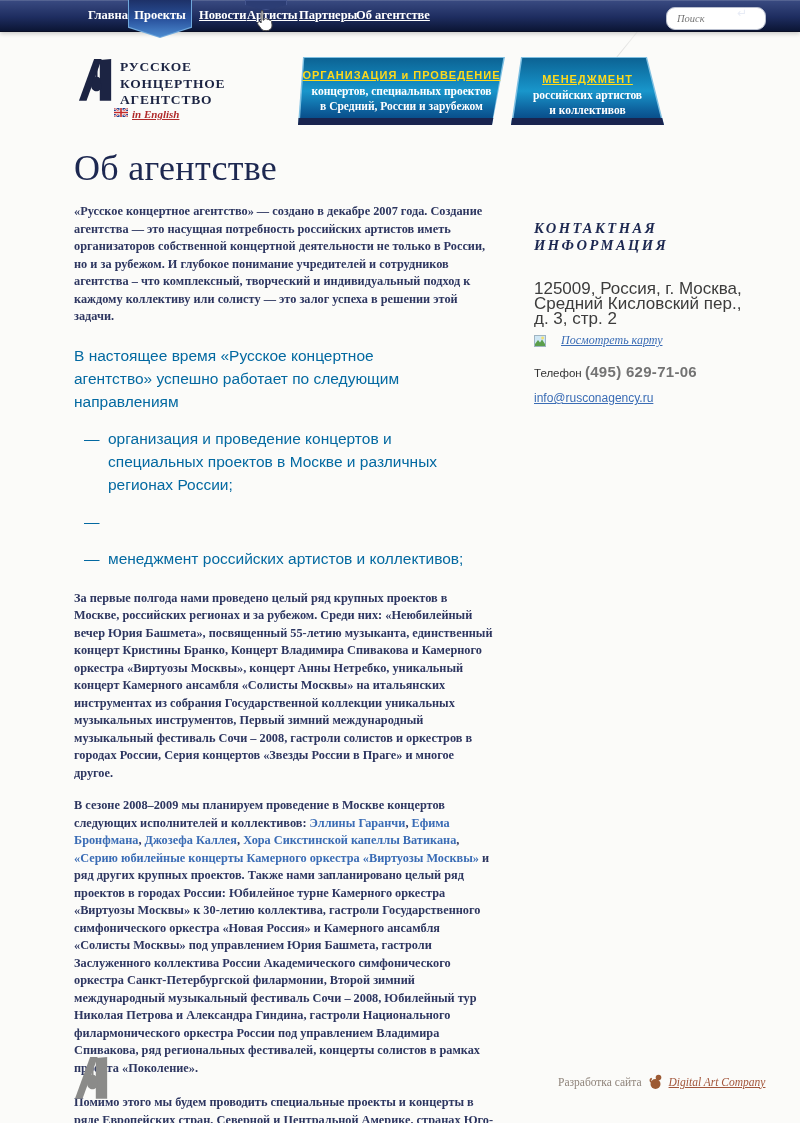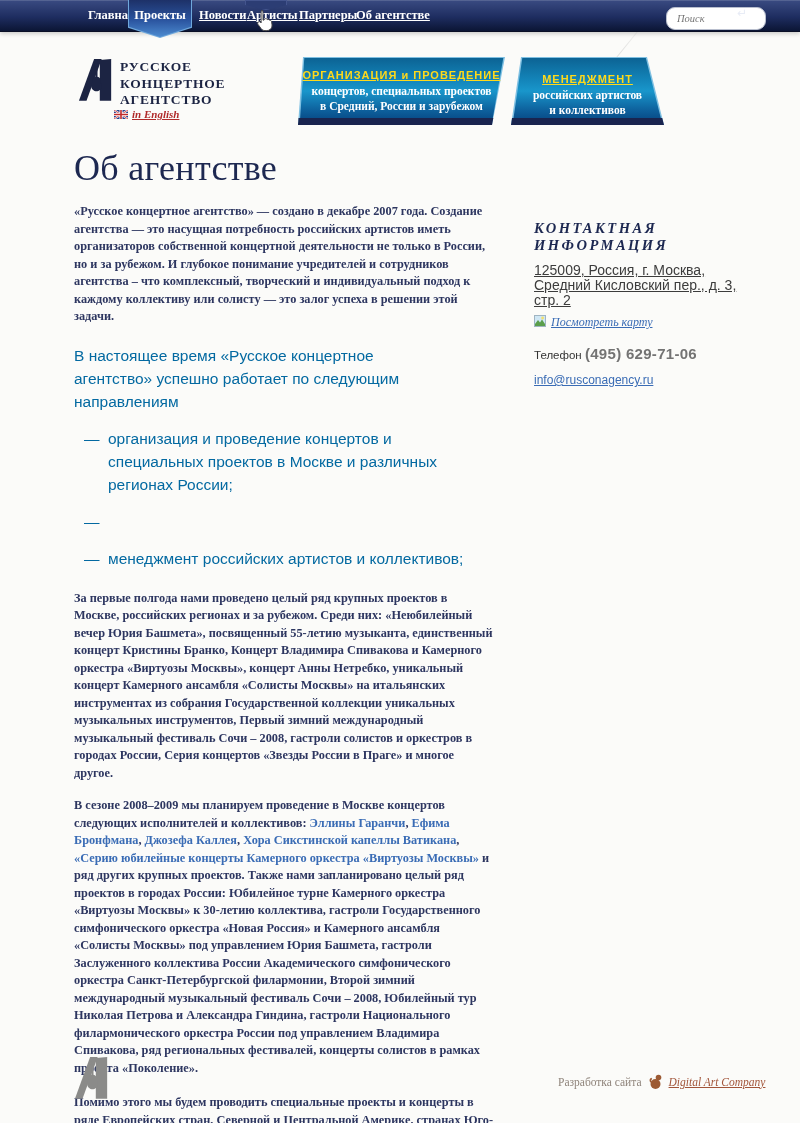--- a/index.html
+++ b/index.html
@@ -28,21 +28,21 @@
   .search{position:absolute;left:666px;top:7px;width:100px;height:23px;border-radius:9px;
           border:1px solid #b9bfce;background:#fff;box-sizing:border-box;
           font:italic 10.5px "Liberation Serif",serif;color:#8a8a8a;padding:0 10px;outline:none;}
   .search-go{position:absolute;left:737px;top:6px;color:#e8ecf6;font:12px "DejaVu Sans",sans-serif;cursor:pointer;}
   .cursor{position:absolute;left:255px;top:9px;z-index:9;}
 
   
   .brand-mark{position:absolute;left:78px;top:56px;}
   .brand-text{position:absolute;left:120px;top:59px;color:#1c2443;
               font:bold 13.5px/16.5px "Liberation Serif",serif;letter-spacing:.8px;}
-  .lang{position:absolute;left:114px;top:108px;display:flex;align-items:center;gap:4px;}
+  .lang{position:absolute;left:114px;top:108px;display:flex;gap:4px;}
   .lang a{font:italic bold 11px "Liberation Serif",serif;color:#b02a2a;text-decoration:underline;cursor:pointer;}
   .diag{position:absolute;left:648px;top:18px;width:1px;height:136px;
         background:linear-gradient(rgba(0,0,0,0),rgba(0,0,0,.10) 30%,rgba(0,0,0,.08) 70%,rgba(0,0,0,0));
         transform:rotate(39deg);transform-origin:top center;}
 
   
   .banner{position:absolute;top:57px;height:68px;}
   .banner .edge{position:absolute;inset:0;background:#7fc0e2;}
   .banner .grad{position:absolute;left:0;right:0;top:1px;height:60px;
         background:linear-gradient(180deg,#0c6394,#1488bd 40%,#1996cb 55%,#0d5f9b 88%,#094f8b);}
@@ -64,22 +64,22 @@
   .p-serif a{color:#3a6cb5;cursor:pointer;}
   .sans-block{margin-top:18px;font-family:"Liberation Sans",sans-serif;color:#0369a1;}
   .sans-intro{width:382px;font-size:15.5px;line-height:23px;}
   .bullet{display:flex;margin-top:14px;font-size:15.5px;line-height:23px;}
   .bullet .dash{flex:none;width:24px;margin-left:10px;}
   .bullet .btxt{width:372px;}
   .mt20{margin-top:20px;}
 
   .col-right{position:absolute;left:534px;top:220px;width:212px;font-family:"Liberation Sans",sans-serif;}
   .contact-h{font:italic 600 14.5px/17px "Liberation Serif",serif;letter-spacing:2.5px;color:#1d2851;margin:0;}
-  .addr{margin-top:9px;font-size:14px;line-height:15px;color:#3c3c3c;text-decoration:underline;}
-  .maprow{margin-top:7px;display:flex;gap:5px;}
+  .addr{margin-top:27px;font-size:17px;line-height:15px;color:#3c3c3c;}
+  .maprow{margin-top:7px;display:flex;align-items:center;gap:15px;}
   .maprow a{font:italic 12px "Liberation Serif",serif;color:#3a6cb5;text-decoration:underline;cursor:pointer;}
   .phonerow{margin-top:15px;color:#333;font-size:11.5px;}
   .phonerow b{font-size:15px;font-weight:600;color:#737373;letter-spacing:.3px;}
   .emailrow{margin-top:8px;}
   .emailrow a{font-size:12px;color:#3a6cb5;text-decoration:underline;cursor:pointer;}
 
   
   .footer{position:absolute;left:0;top:1046px;width:800px;height:77px;}
   .f-logo{position:absolute;left:74px;top:8px;}
   .f-text{position:absolute;left:122px;top:4px;font:11.5px/17.5px "Liberation Serif",serif;color:#8e837a;}

